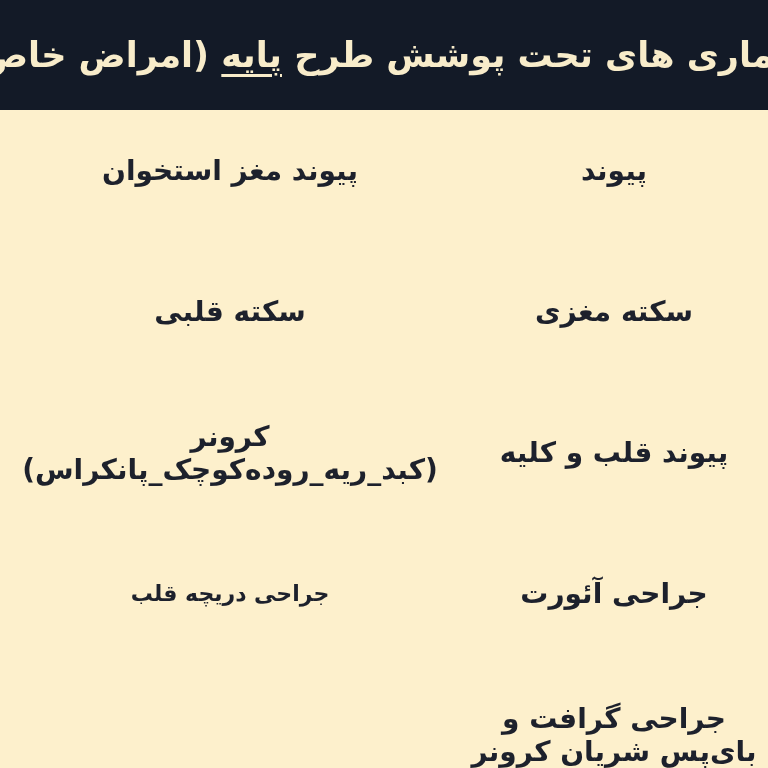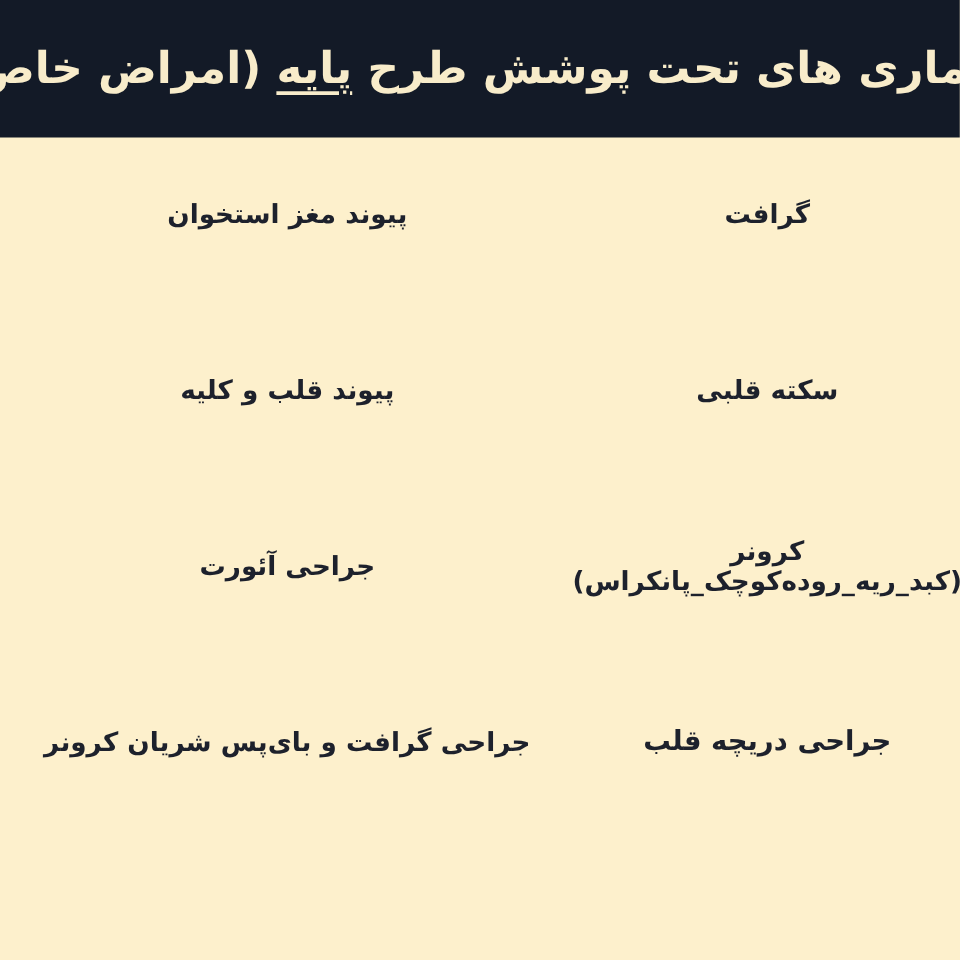--- a/index.html
+++ b/index.html
@@ -52,21 +52,21 @@
     z-index: 1;
   }
   .cell {
     display: flex;
     align-items: center;
     justify-content: center;
     text-align: center;
     direction: rtl;
     color: #1d212c;
     font-weight: 700;
-    font-size: 21px;
+    font-size: 28px;
     padding: 0 10px;
     box-sizing: border-box;
   }
   .cell.small {
     font-size: 22px;
   }
   .cell.latin {
     direction: ltr;
   }
 </style>
@@ -74,23 +74,24 @@
 <body>
 
 <div class="header">
   <div class="title">
     <span>بیماری های تحت پوشش طرح </span><span class="underlined">پایه</span><span> (امراض خاص)</span>
   </div>
 </div>
 
 <div class="grid">
 
-  <div class="cell">گرافت</div>
+  <div class="cell">پیوند</div>
   <div class="cell">پیوند مغز استخوان</div>
 
+  <div class="cell">سکته مغزی</div>
   <div class="cell">سکته قلبی</div>
 
   <div class="cell">پیوند قلب و کلیه</div>
   <div class="cell">کرونر (کبد_ریه_روده‌کوچک_پانکراس)</div>
 
   <div class="cell">جراحی آئورت</div>
 
   <div class="cell small">جراحی دریچه قلب</div>
   <div class="cell">جراحی گرافت و بای‌پس شریان کرونر</div>
 </div>

